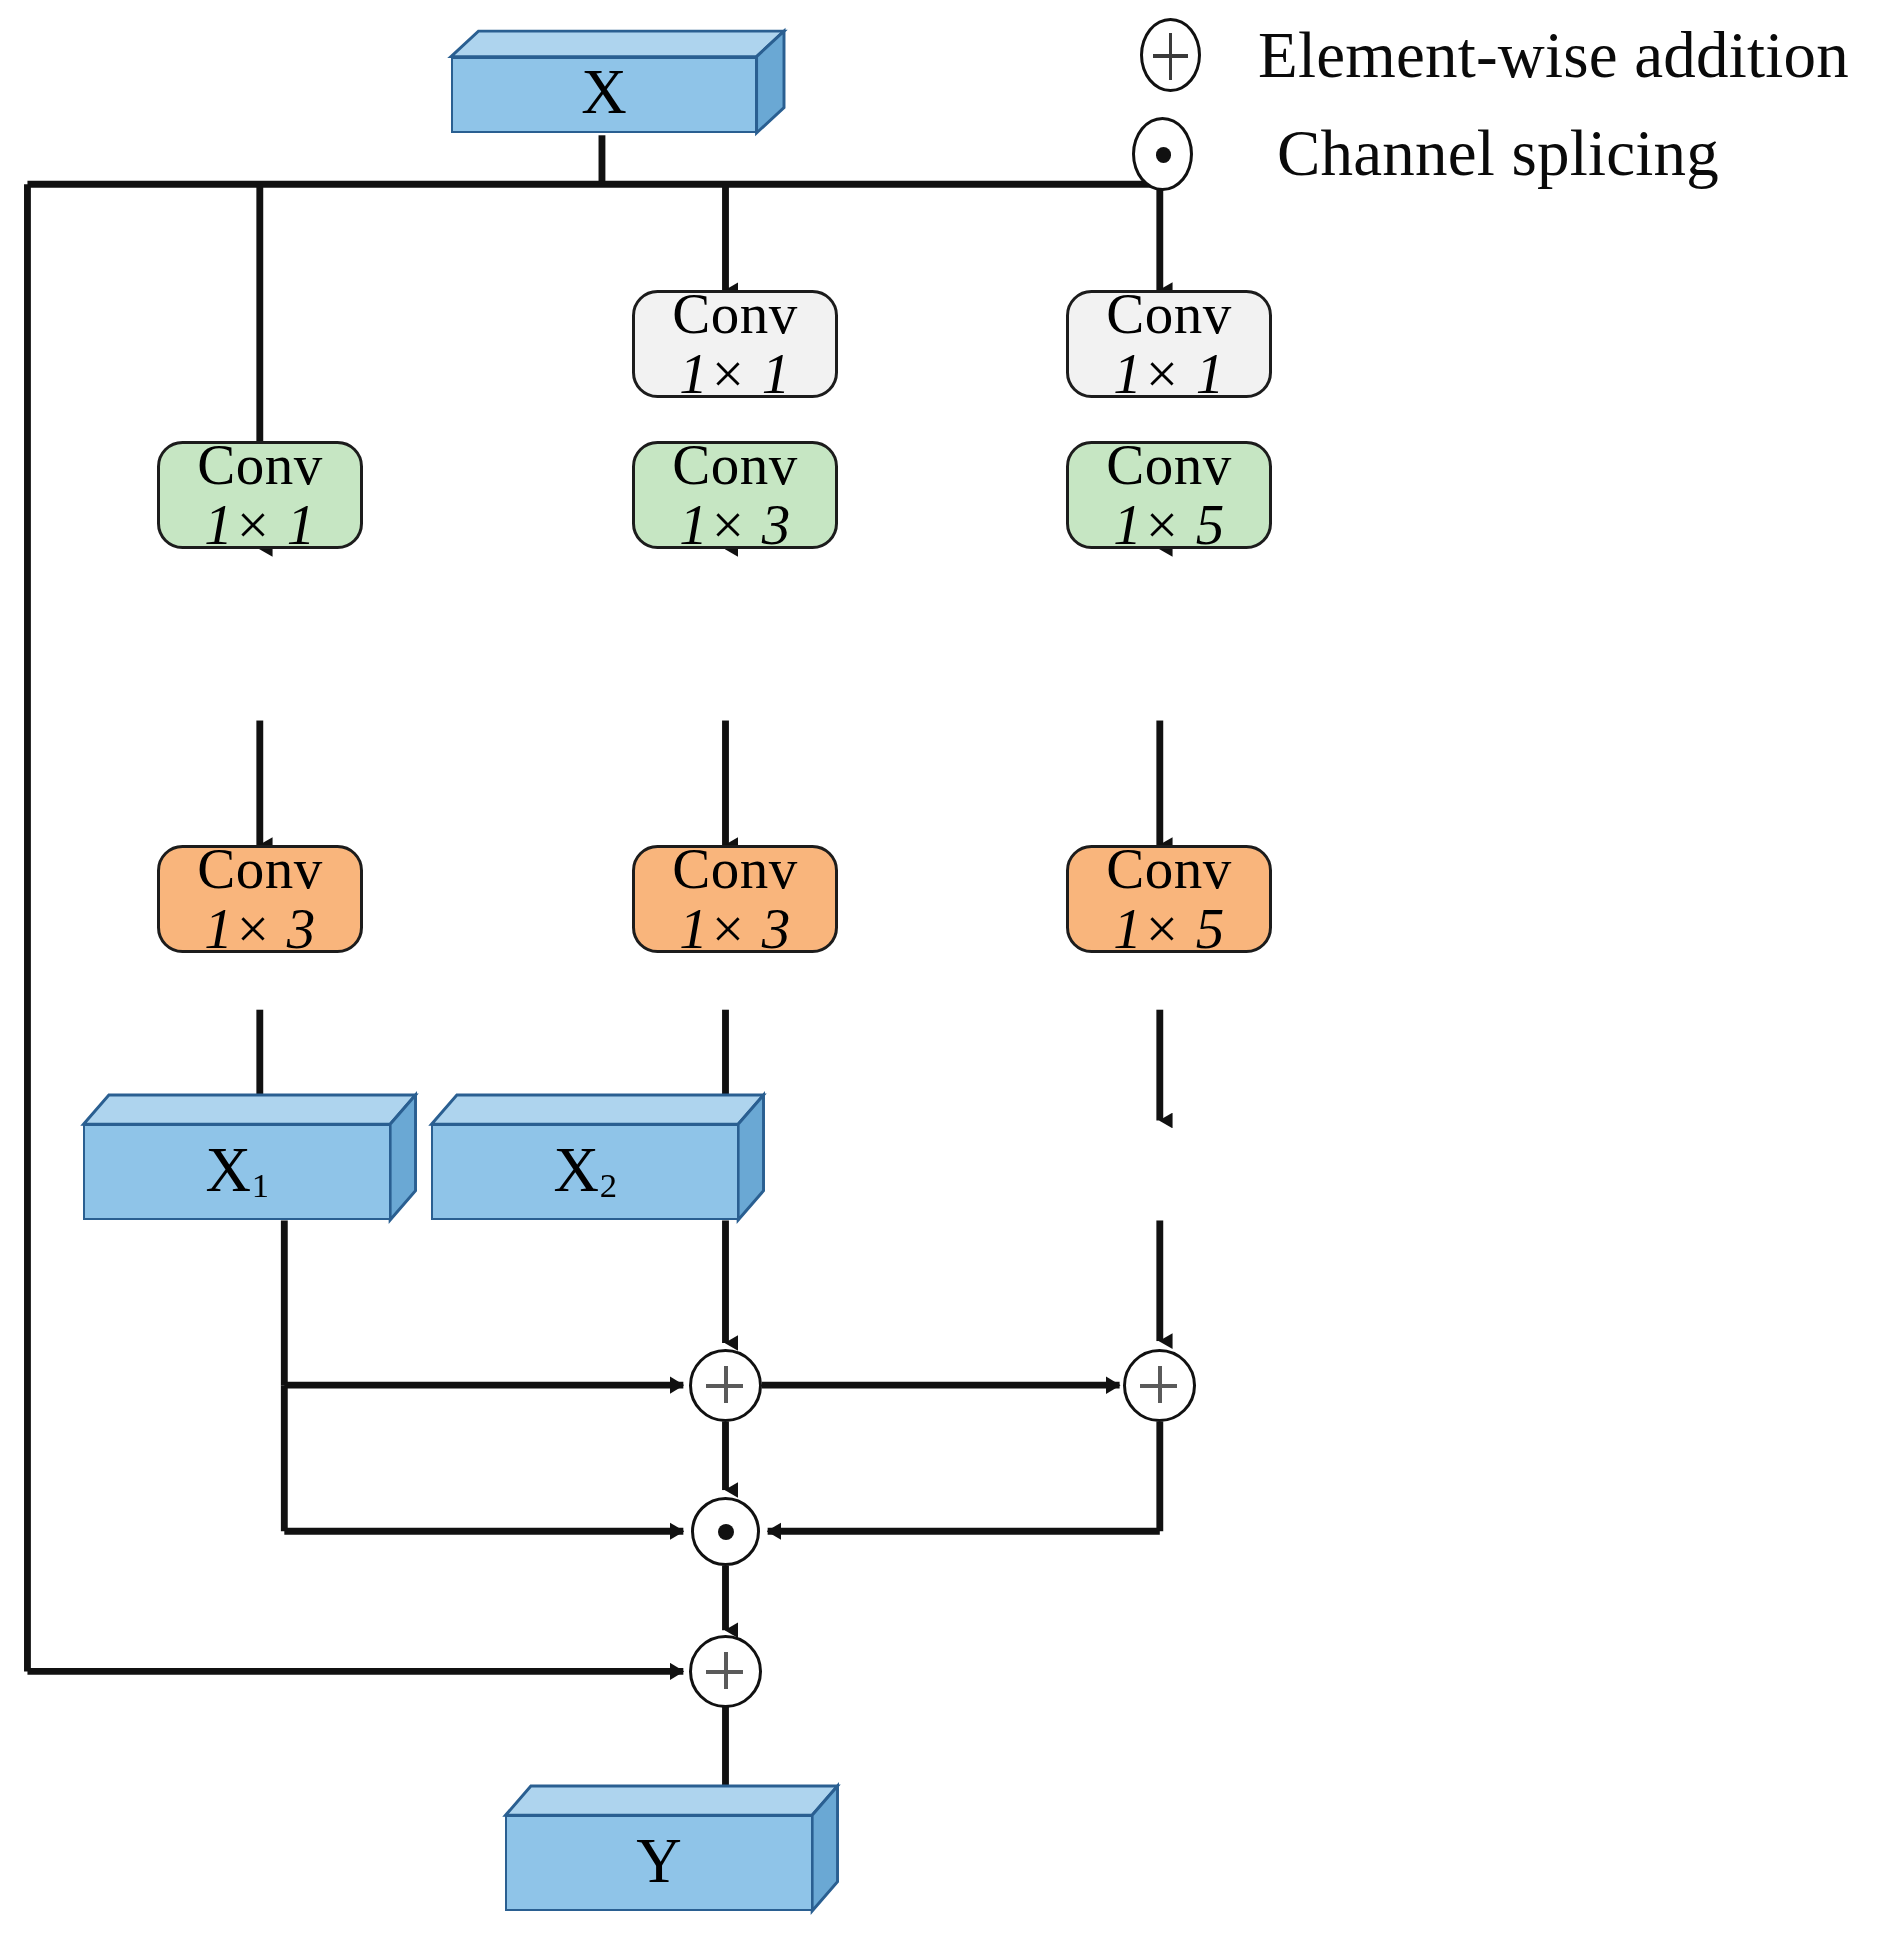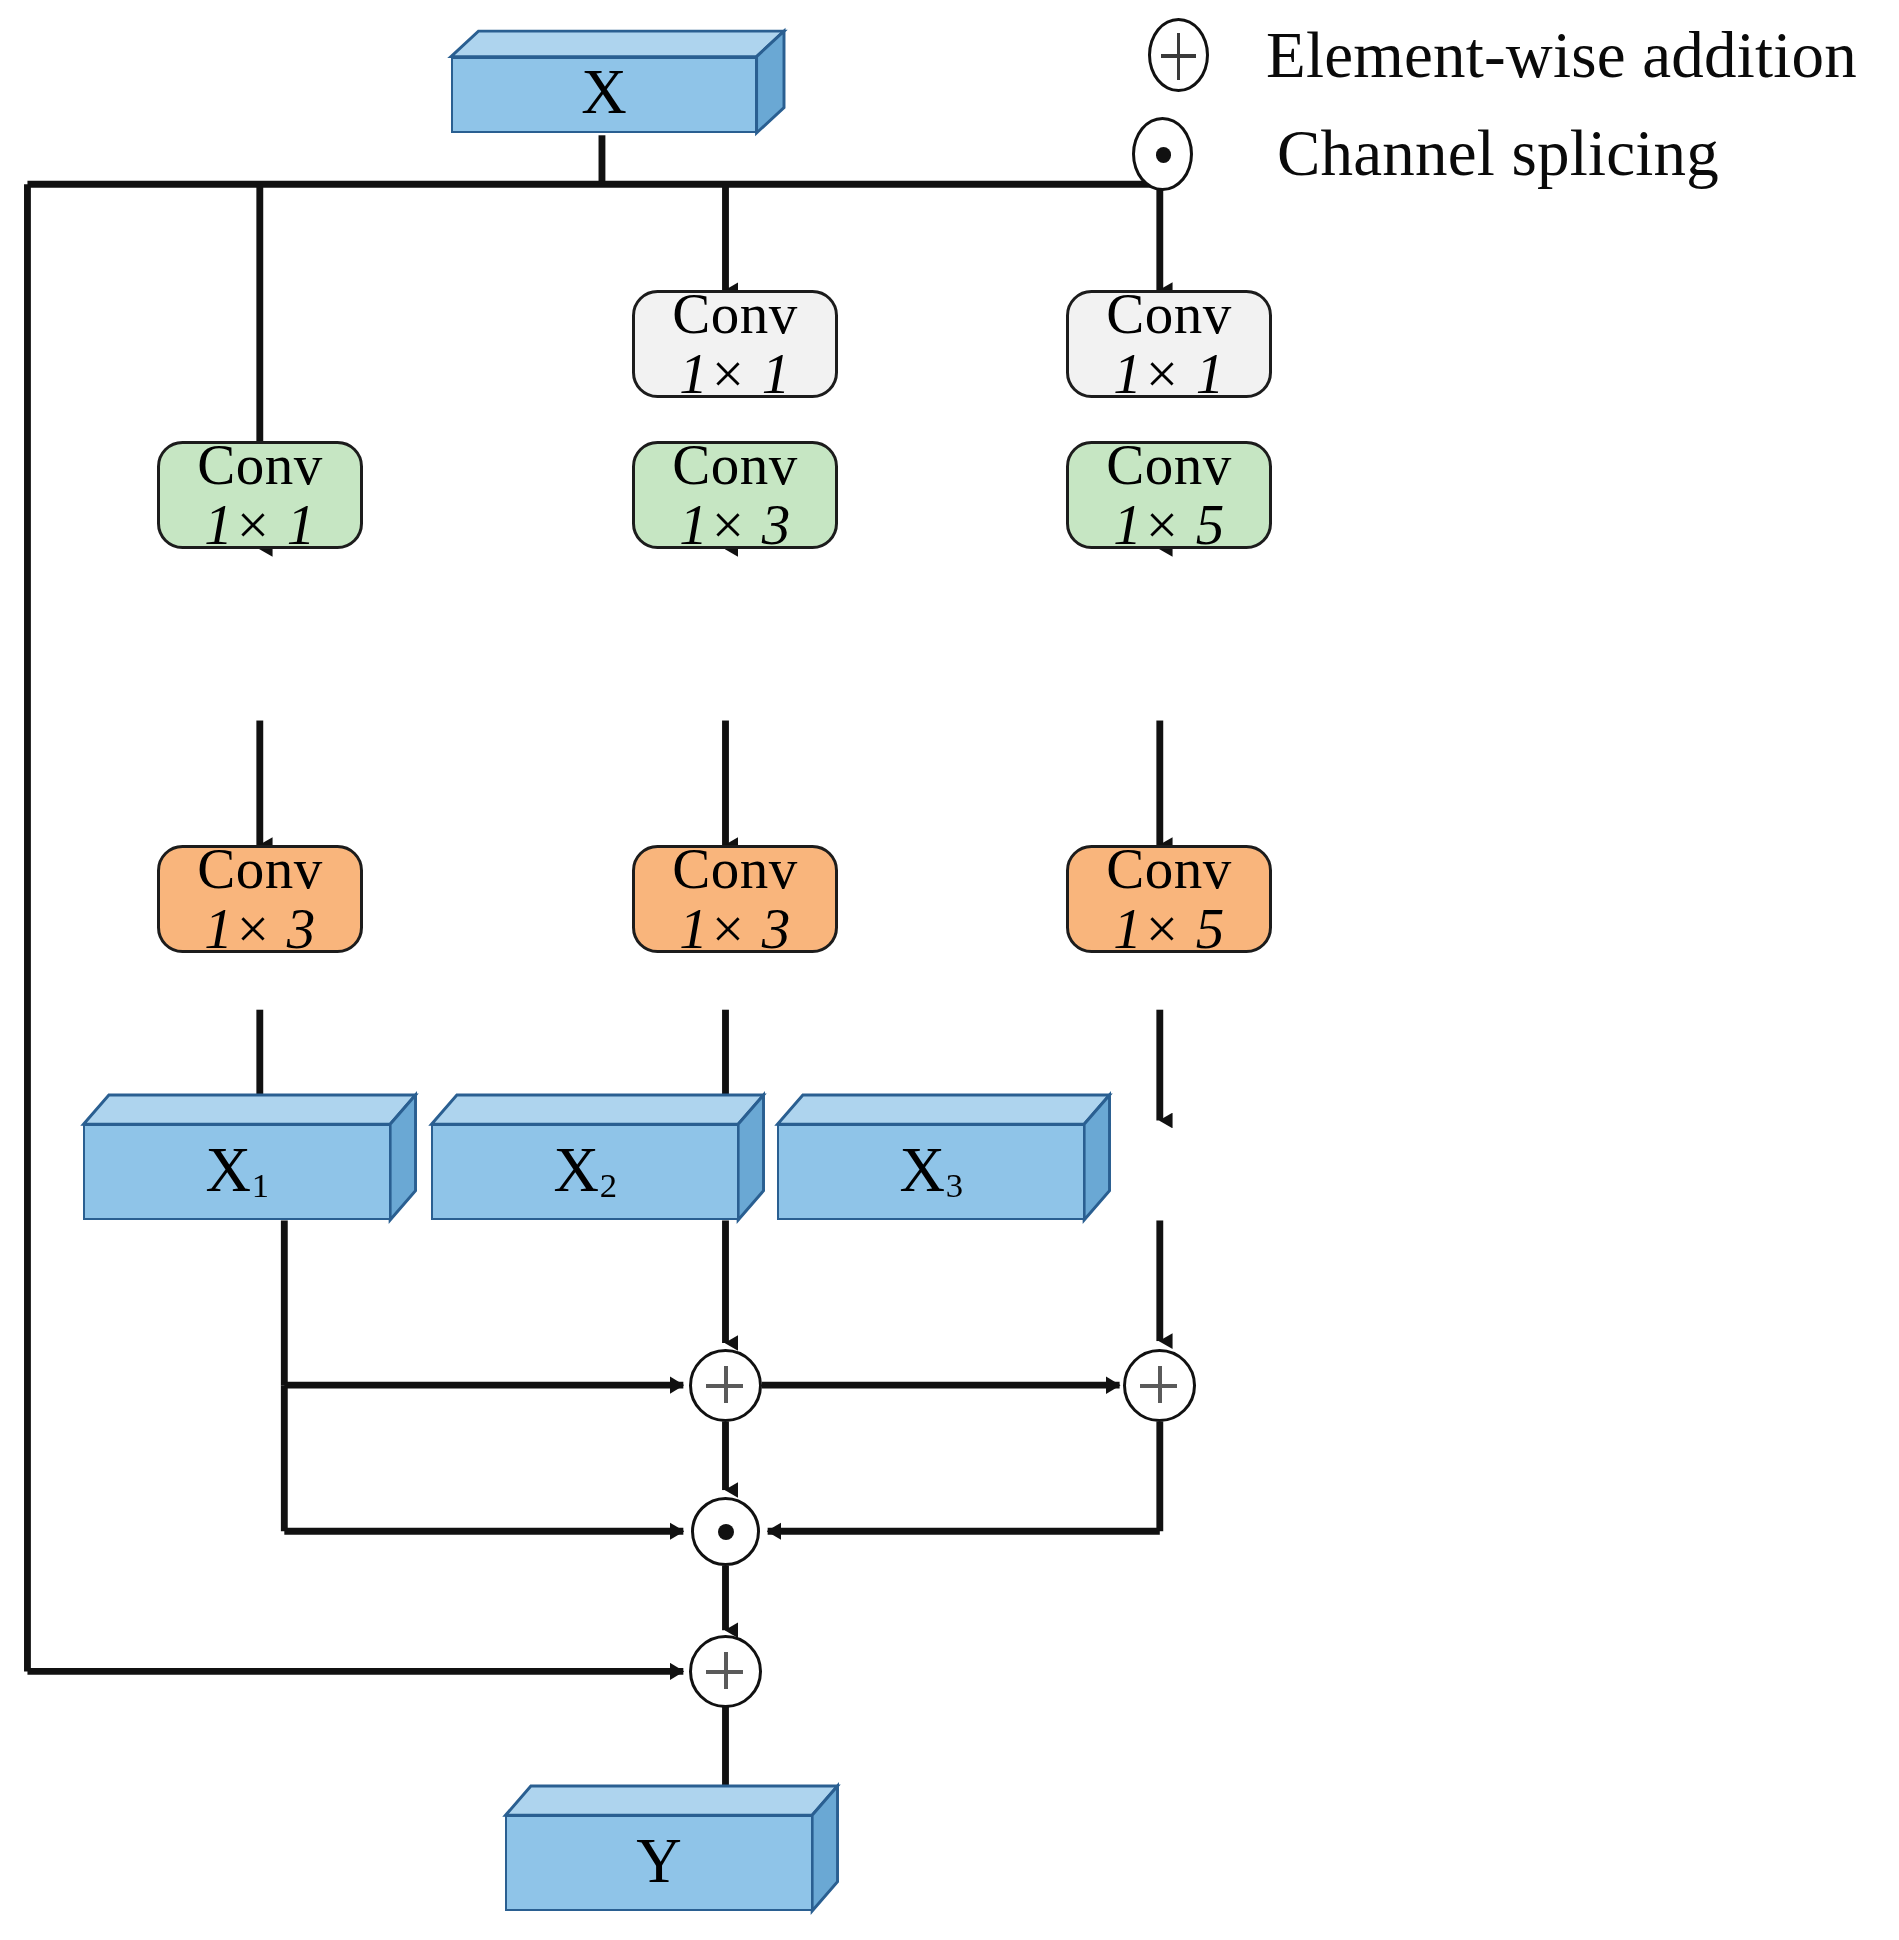--- a/index.html
+++ b/index.html
@@ -250,29 +250,20 @@
   <div class="slab" style="left:431px; top:1095px; width:274px; height:125px;">
     <svg class="slab-3d" width="333" height="125" viewBox="0 0 340 128" aria-hidden="true">
       <polygon points="0,30 26,0 340,0 314,30" fill="#aed4ee" stroke="#2a5f91" stroke-width="3"></polygon>
       <polygon points="314,30 340,0 340,98 314,128" fill="#6aa8d4" stroke="#2a5f91" stroke-width="3"></polygon>
     </svg>
     <div class="slab-face" style="left:0px; top:29px; width:308px; height:96px;">
       <span class="slab-label"><span>X</span><sub>2</sub></span>
     </div>
   </div>
 
-  <div class="slab" style="left:777px; top:1095px; width:333px; height:125px;">
-    <svg class="slab-3d" width="333" height="125" viewBox="0 0 340 128" aria-hidden="true">
-      <polygon points="0,30 26,0 340,0 314,30" fill="#aed4ee" stroke="#2a5f91" stroke-width="3"></polygon>
-      <polygon points="314,30 340,0 340,98 314,128" fill="#6aa8d4" stroke="#2a5f91" stroke-width="3"></polygon>
-    </svg>
-    <div class="slab-face" style="left:0px; top:29px; width:308px; height:96px;">
-      <span class="slab-label"><span>X</span><sub>3</sub></span>
-    </div>
-  </div>
 
   <div class="op-node" style="left:689px; top:1349px; width:73px; height:73px;">
     <span class="plus-v" style="left:32px; top:13.7px; width:3.9px; height:37px;"></span>
     <span class="plus-h" style="left:13.7px; top:32px; width:37px; height:3.9px;"></span>
   </div>
 
   <div class="op-node" style="left:1123px; top:1349px; width:73px; height:73px;">
     <span class="plus-v" style="left:32px; top:13.7px; width:3.9px; height:37px;"></span>
     <span class="plus-h" style="left:13.7px; top:32px; width:37px; height:3.9px;"></span>
   </div>
@@ -291,21 +282,21 @@
       <polygon points="0,30 26,0 340,0 314,30" fill="#aed4ee" stroke="#2a5f91" stroke-width="3"></polygon>
       <polygon points="314,30 340,0 340,98 314,128" fill="#6aa8d4" stroke="#2a5f91" stroke-width="3"></polygon>
     </svg>
     <div class="slab-face" style="left:0px; top:29px; width:308px; height:96px;">
       <span class="slab-label">Y</span>
     </div>
   </div>
 
   <div class="legend" style="left:1132px; top:0px; width:765px; height:196px;">
 
-    <div class="legend-row" style="left:16px; top:17.6px;">
+    <div class="legend-row" style="left:8px; top:17.6px;">
       <span class="legend-sym" style="width:61px; height:74px;">
         <span class="plus-v" style="left:25.5px; top:11.8px; width:3.9px; height:47px;"></span>
         <span class="plus-h" style="left:9.8px; top:33px; width:35px; height:3.9px;"></span>
       </span>
       <span class="legend-text">Element-wise addition</span>
     </div>
 
     <div class="legend-row" style="left:0px; top:116px;gap:27px;">
       <span class="legend-sym" style="width:61px; height:74px;">
         <span class="dot" style="left:20.6px; top:27.4px; width:15.7px; height:15.7px;"></span>

